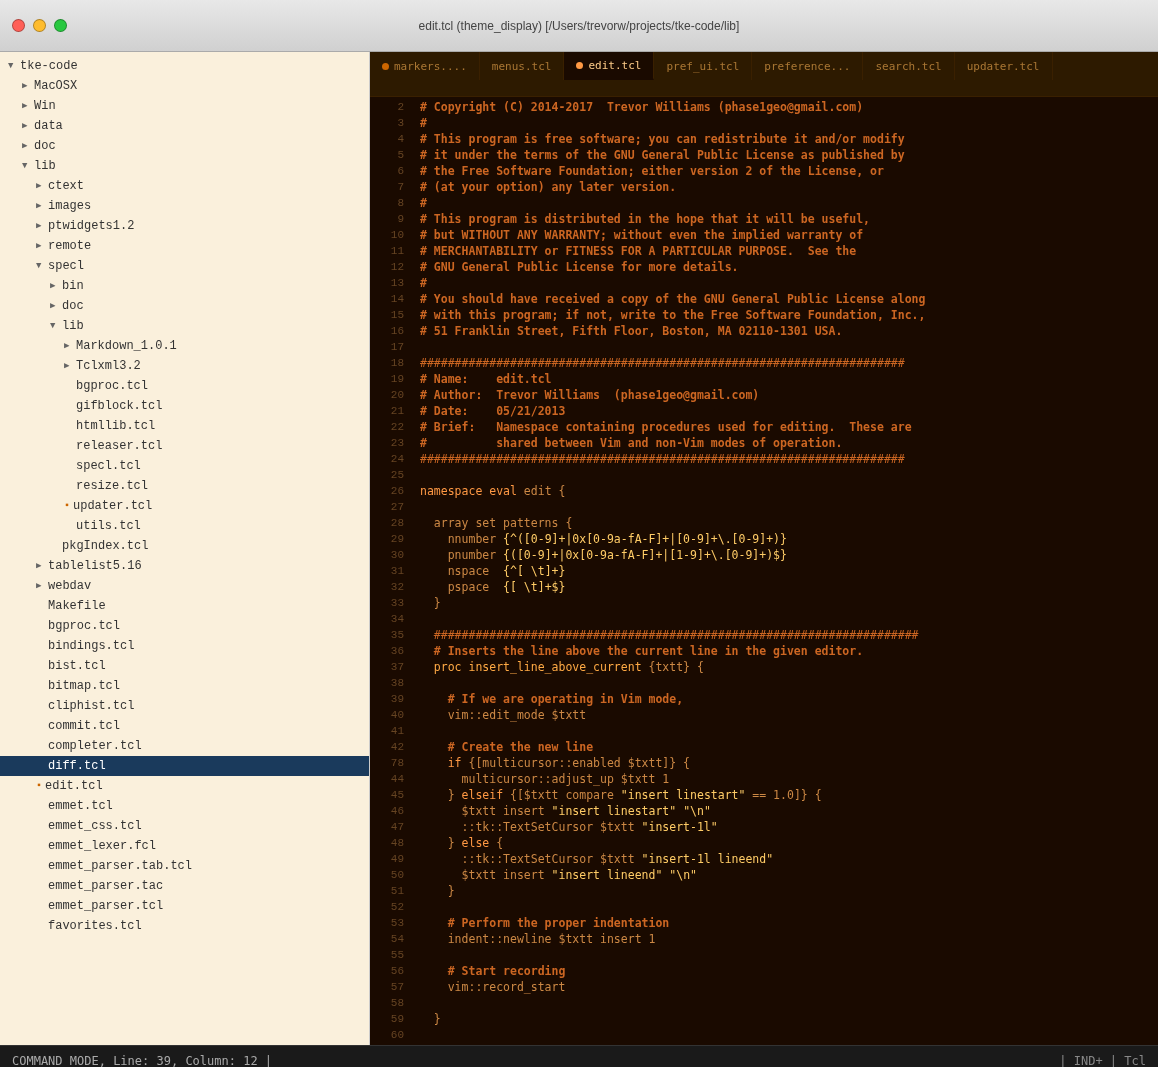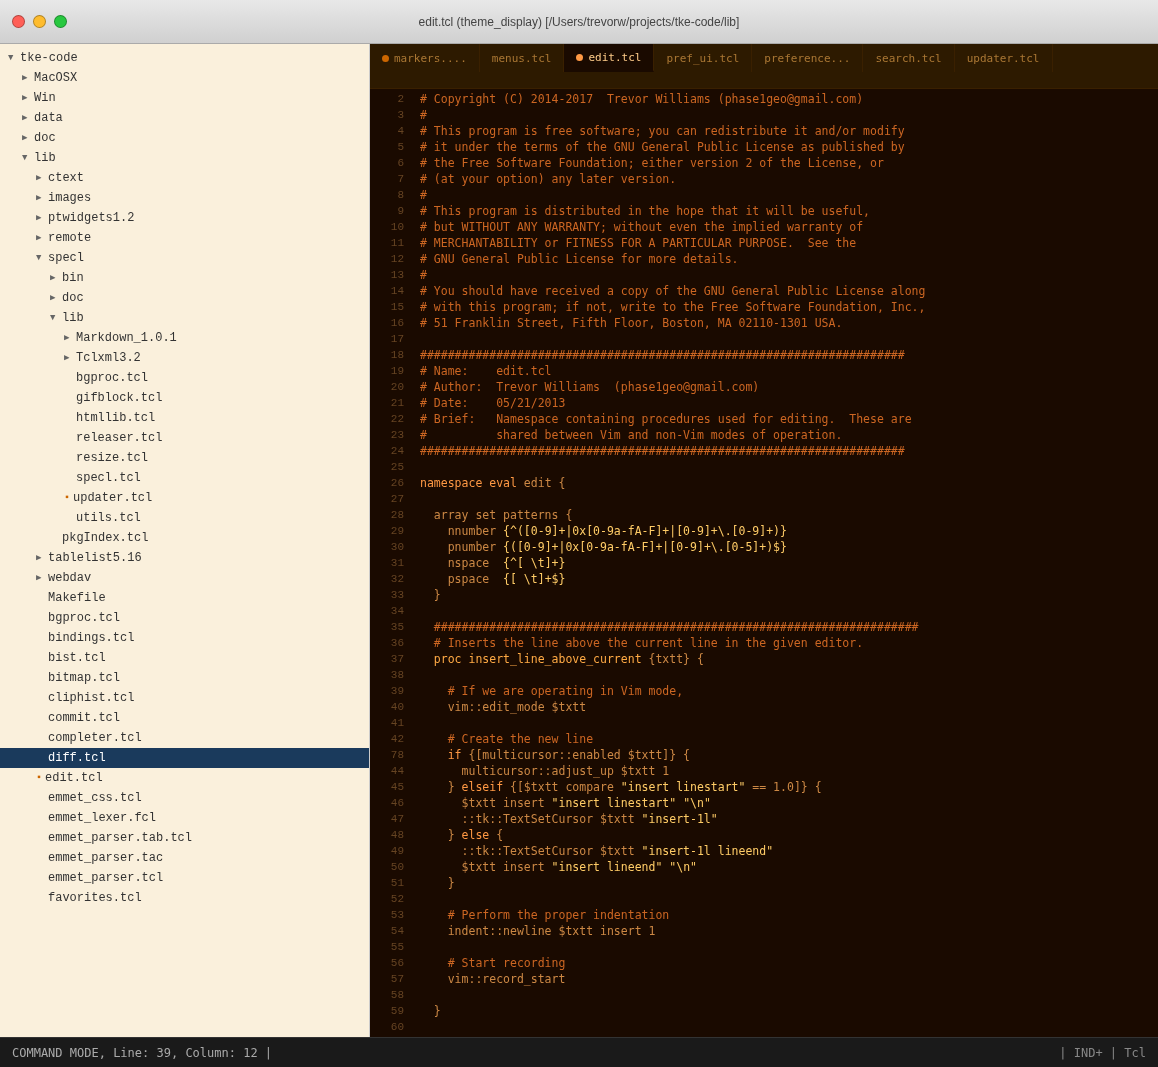--- a/index.html
+++ b/index.html
@@ -6,21 +6,21 @@
     body {
       width: 1158px;
       height: 1067px;
       background: #2b2b2b;
       font-family: 'Menlo', 'Monaco', 'Courier New', monospace;
       overflow: hidden;
     }
 
     
     .titlebar {
-      height: 44px;
+      height: 52px;
       background: linear-gradient(to bottom, #e8e8e8, #d0d0d0);
       display: flex;
       align-items: center;
       justify-content: center;
       position: relative;
       border-bottom: 1px solid #aaa;
     }
     .titlebar-buttons {
       position: absolute;
       left: 12px;
@@ -151,21 +151,21 @@
     .code-content {
       flex: 1;
       overflow: auto;
       padding: 2px 8px;
       font-size: 11.5px;
       line-height: 16px;
       color: #cc8844;
       font-family: 'Menlo', 'Monaco', monospace;
       white-space: pre;
     }
-    .code-comment { color: #cc6622; }
+    .code-comment { color: #cc6622; font-weight: bold; }
     .code-keyword { color: #ff9944; }
     .code-string { color: #ffcc66; }
     .code-proc { color: #ffaa44; }
     .code-normal { color: #cc8844; }
     .code-sep { color: #cc6622; }
 
     
     .status-bar {
       height: 30px;
       background: #1a1a1a;
@@ -272,25 +272,25 @@
     <div class="tree-item indent5">
       <span class="tree-arrow" style="visibility:hidden">▶</span>
       <span class="tree-label">htmllib.tcl</span>
     </div>
     <div class="tree-item indent5">
       <span class="tree-arrow" style="visibility:hidden">▶</span>
       <span class="tree-label">releaser.tcl</span>
     </div>
     <div class="tree-item indent5">
       <span class="tree-arrow" style="visibility:hidden">▶</span>
+      <span class="tree-label">specl.tcl</span>
+    </div>
+    <div class="tree-item indent5">
+      <span class="tree-arrow" style="visibility:hidden">▶</span>
       <span class="tree-label">resize.tcl</span>
-    </div>
-    <div class="tree-item indent5">
-      <span class="tree-arrow" style="visibility:hidden">▶</span>
-      <span class="tree-label">specl.tcl</span>
     </div>
     <div class="tree-item indent5" style="display:flex;align-items:center;">
       <span style="color:#cc6600;margin-right:3px;font-size:10px;">▪</span>
       <span class="tree-label">updater.tcl</span>
     </div>
     <div class="tree-item indent5">
       <span class="tree-arrow" style="visibility:hidden">▶</span>
       <span class="tree-label">utils.tcl</span>
     </div>
     <div class="tree-item indent4">
@@ -337,20 +337,24 @@
       <span class="tree-arrow" style="visibility:hidden">▶</span>
       <span class="tree-label">completer.tcl</span>
     </div>
     <div class="tree-item indent3 selected">
       <span class="tree-arrow" style="visibility:hidden">▶</span>
       <span class="tree-label">diff.tcl</span>
     </div>
     <div class="tree-item indent3" style="display:flex;align-items:center;padding-left:36px;">
       <span style="color:#cc6600;margin-right:3px;font-size:10px;">▪</span>
       <span class="tree-label">edit.tcl</span>
+    </div>
+    <div class="tree-item indent3">
+      <span class="tree-arrow" style="visibility:hidden">▶</span>
+      <span class="tree-label">emmet.tcl</span>
     </div>
     <div class="tree-item indent3">
       <span class="tree-arrow" style="visibility:hidden">▶</span>
       <span class="tree-label">emmet_css.tcl</span>
     </div>
     <div class="tree-item indent3">
       <span class="tree-arrow" style="visibility:hidden">▶</span>
       <span class="tree-label">emmet_lexer.fcl</span>
     </div>
     <div class="tree-item indent3">
@@ -485,21 +489,21 @@
 <span class="code-comment"># Author:  Trevor Williams  (phase1geo@gmail.com)</span>
 <span class="code-comment"># Date:    05/21/2013</span>
 <span class="code-comment"># Brief:   Namespace containing procedures used for editing.  These are</span>
 <span class="code-comment">#          shared between Vim and non-Vim modes of operation.</span>
 <span class="code-sep">######################################################################</span>
 <span class="code-normal"> </span>
 <span class="code-keyword">namespace eval</span><span class="code-normal"> edit {</span>
 <span class="code-normal"> </span>
 <span class="code-normal">  array set patterns {</span>
 <span class="code-normal">    nnumber </span><span class="code-string">{^([0-9]+|0x[0-9a-fA-F]+|[0-9]+\.[0-9]+)}</span>
-<span class="code-normal">    pnumber </span><span class="code-string">{([0-9]+|0x[0-9a-fA-F]+|[0-9]+\.[0-5]+)$}</span>
+<span class="code-normal">    pnumber </span><span class="code-string">{([0-9]+|0x[0-9a-fA-F]+|[1-9]+\.[0-9]+)$}</span>
 <span class="code-normal">    nspace  </span><span class="code-string">{^[ \t]+}</span>
 <span class="code-normal">    pspace  </span><span class="code-string">{[ \t]+$}</span>
 <span class="code-normal">  }</span>
 <span class="code-normal"> </span>
 <span class="code-sep">  ######################################################################</span>
 <span class="code-comment">  # Inserts the line above the current line in the given editor.</span>
 <span class="code-proc">  proc insert_line_above_current</span><span class="code-normal"> {txtt} {</span>
 <span class="code-normal"> </span>
 <span class="code-comment">    # If we are operating in Vim mode,</span>
 <span class="code-normal">    vim::edit_mode $txtt</span>

